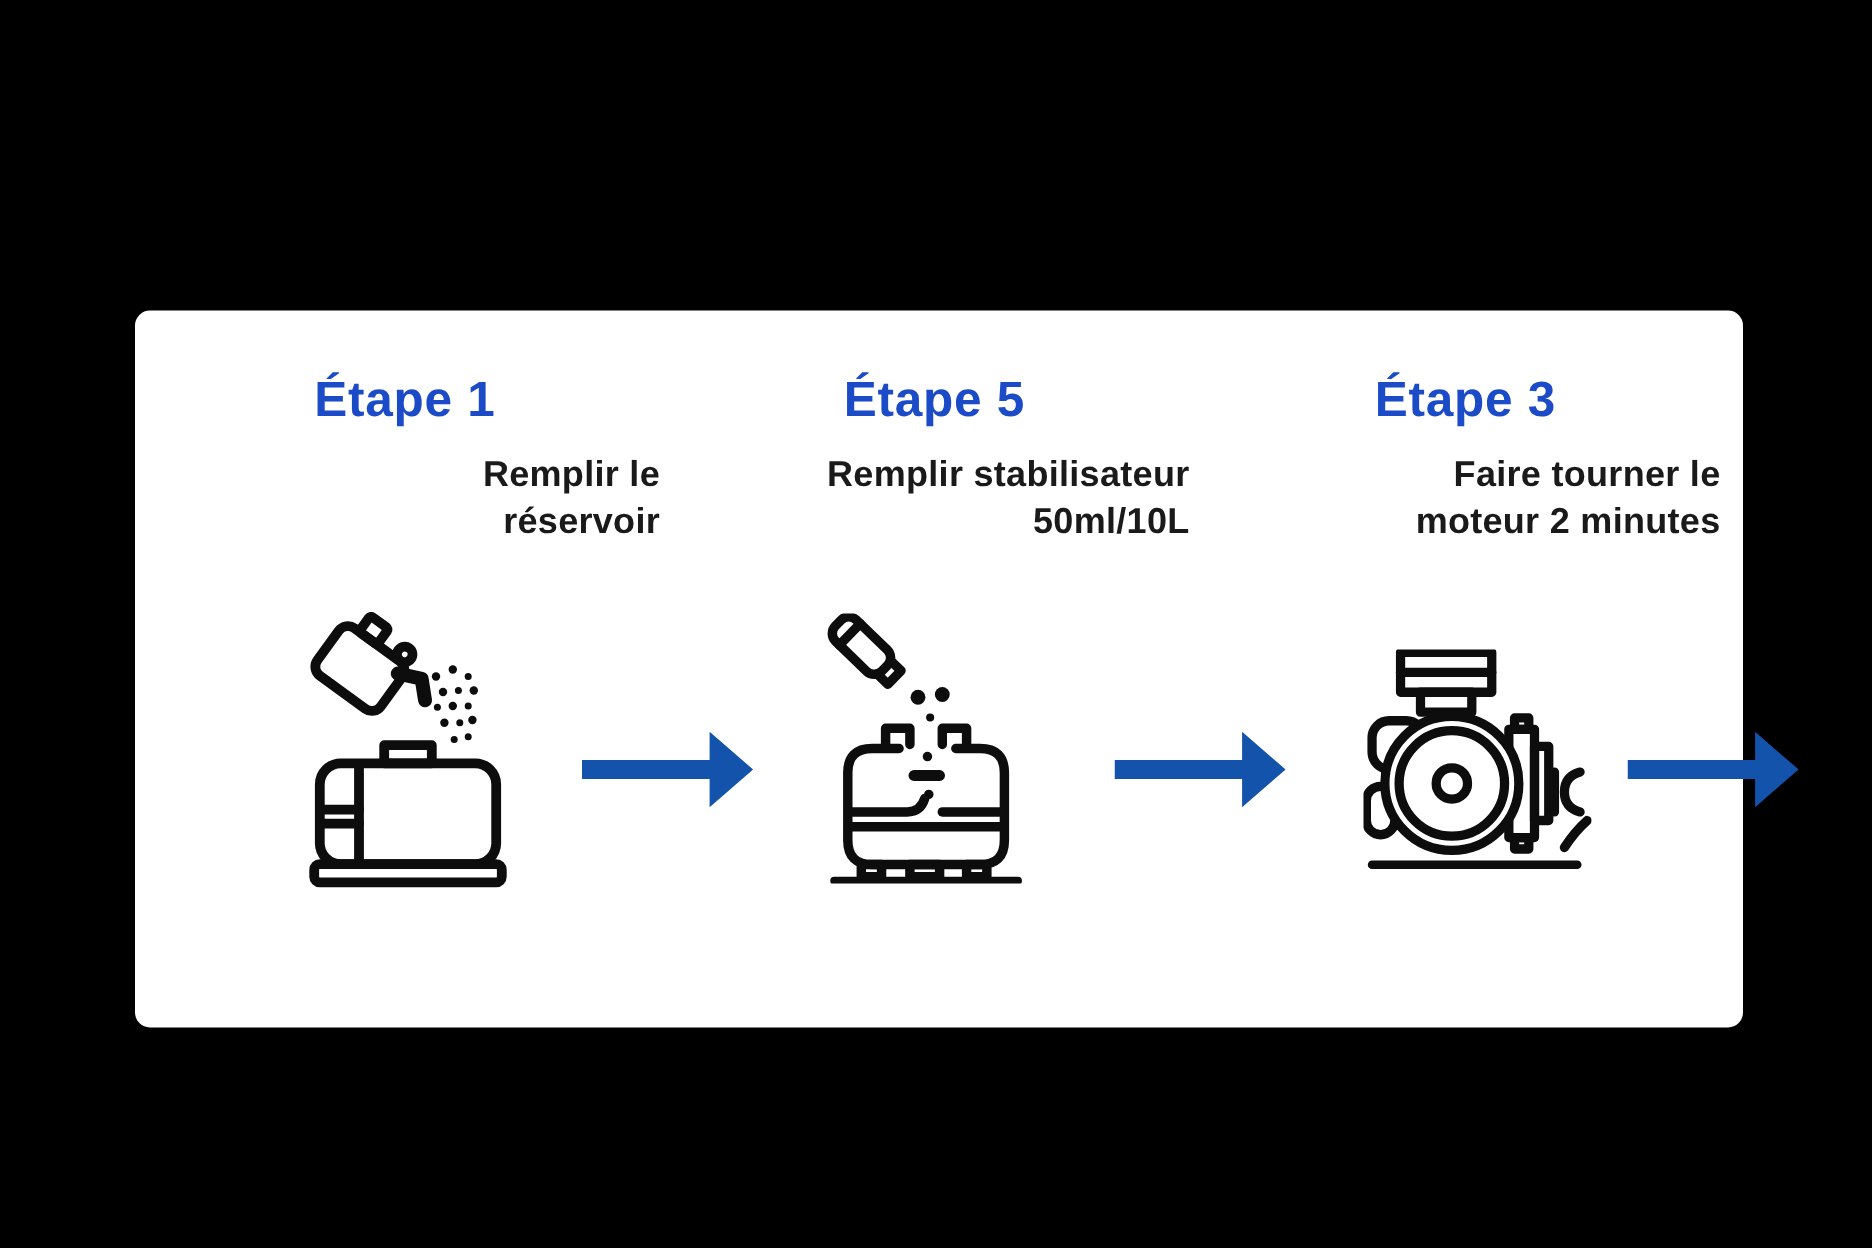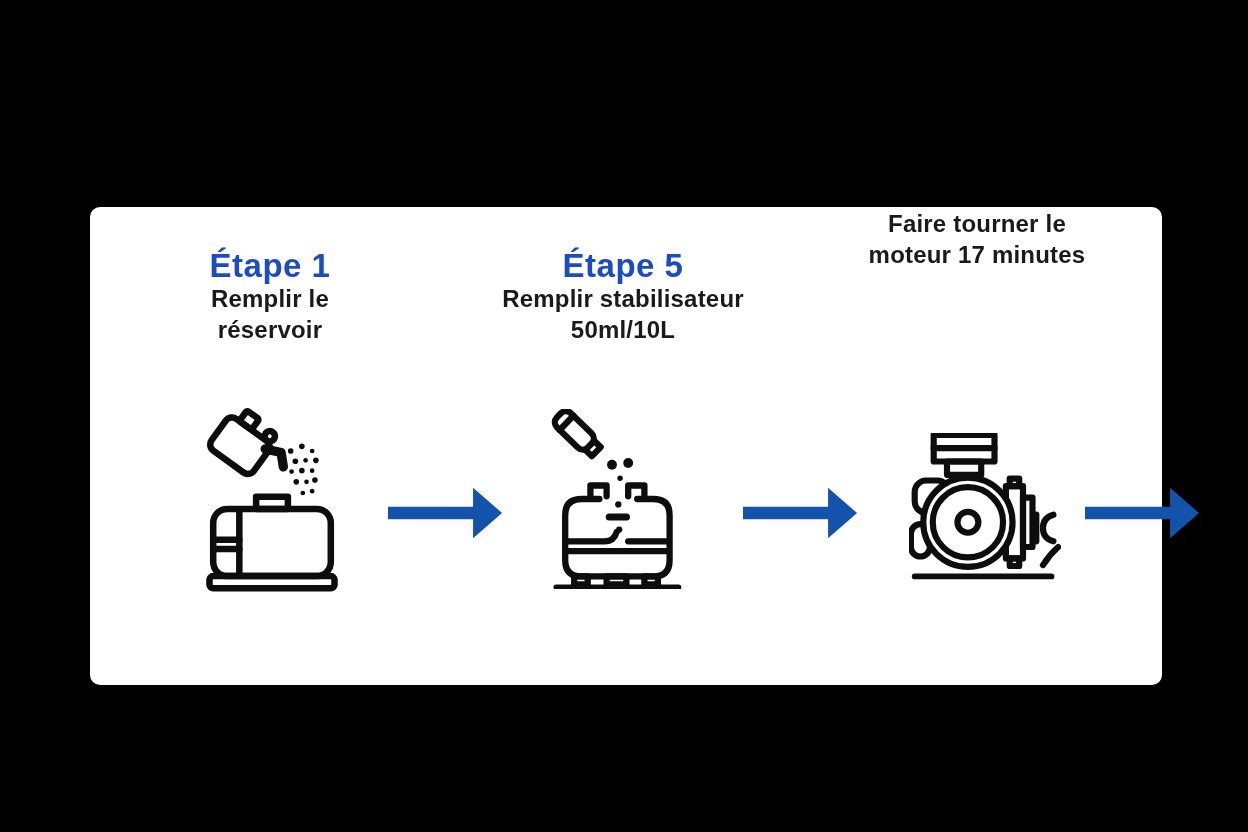--- a/index.html
+++ b/index.html
@@ -35,27 +35,28 @@
   .step-3{left:717px;}
   .step-title{
     margin-top:42px;
     font-size:33px;
     font-weight:700;
     color:var(--heading);
     letter-spacing:0.5px;
     line-height:1;
   }
   .step-desc{
-    margin-top:2px;
+    margin-top:20px;
     font-size:24px;
     font-weight:700;
     color:var(--text);
     line-height:1.28;
     white-space:pre-line;
     letter-spacing:0.2px;
+    text-align:right;
   }
   .icon{position:absolute;}
   .icon-1{left:112px; top:200px;}
   .icon-2{left:459px; top:202px;}
   .icon-3{left:819px; top:226px;}
   .arrow{
     position:absolute;
     top:485px;
     width:116px; height:56px;
   }
@@ -75,22 +76,23 @@
 réservoir</div>
   </div>
 
   <div class="step step-2">
     <div class="step-title">Étape 5</div>
     <div class="step-desc">Remplir stabilisateur
 50ml/10L</div>
   </div>
 
   <div class="step step-3">
+    <div class="step-title">Étape 3</div>
     <div class="step-desc">Faire tourner le
-moteur 17 minutes</div>
+moteur 2 minutes</div>
   </div>
 
   <svg class="icon icon-1" width="140" height="187" viewBox="0 0 150 200" fill="none" stroke="#0d0d0d" stroke-width="7" stroke-linecap="round" stroke-linejoin="round">
     <g transform="rotate(36 44 40)">
       <rect x="14" y="22" width="56" height="42" rx="8"></rect>
       <rect x="26" y="8" width="16" height="14" rx="2"></rect>
       <circle cx="62" cy="16" r="5.5"></circle>
       <path d="M 66 30 L 82 23 L 93 34" stroke-width="10"></path>
     </g>
     <g fill="#0d0d0d" stroke="none">

